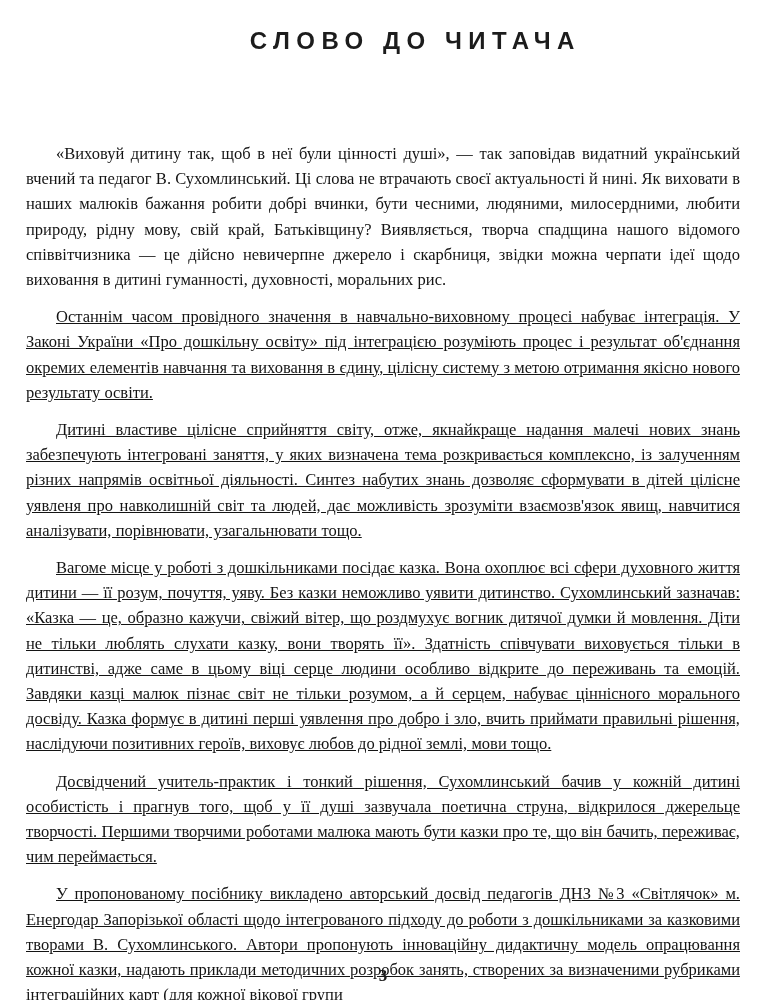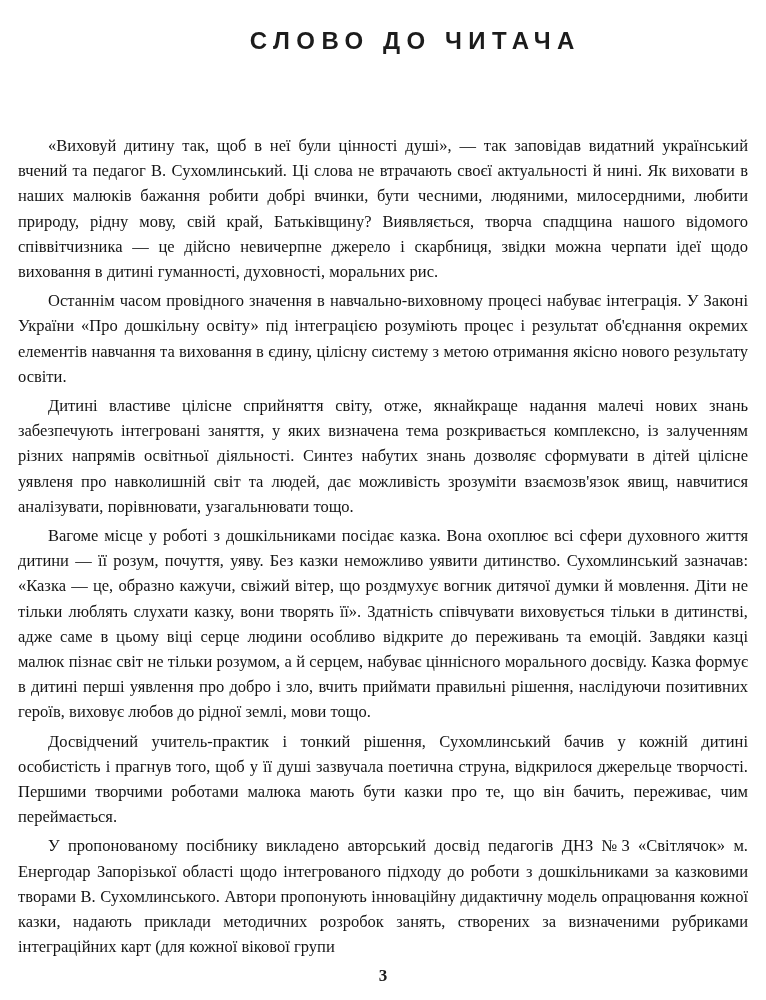--- a/index.html
+++ b/index.html
@@ -45,34 +45,35 @@
   }
 
   .body-text {
     position: absolute;
     left: 14px;
     top: 129px;
     width: 738px;
   }
 
   .para {
-    margin: 4px;
+    margin: 12px;
     padding: 0;
     font-size: 16.5px;
     line-height: 25.2px;
     text-align: justify;
     text-justify: inter-word;
     text-indent: 30px;
     color: #141414;
     hyphens: manual;
     word-spacing: 0.1px;
   }
 
   .para + .para {
     margin-top: 0;
+    text-decoration: underline;
   }
 
   .page-number {
     position: absolute;
     left: 0;
     top: 966px;
     width: 766px;
     text-align: center;
     font-family: "Liberation Serif", "DejaVu Serif", serif;
     font-weight: bold;

